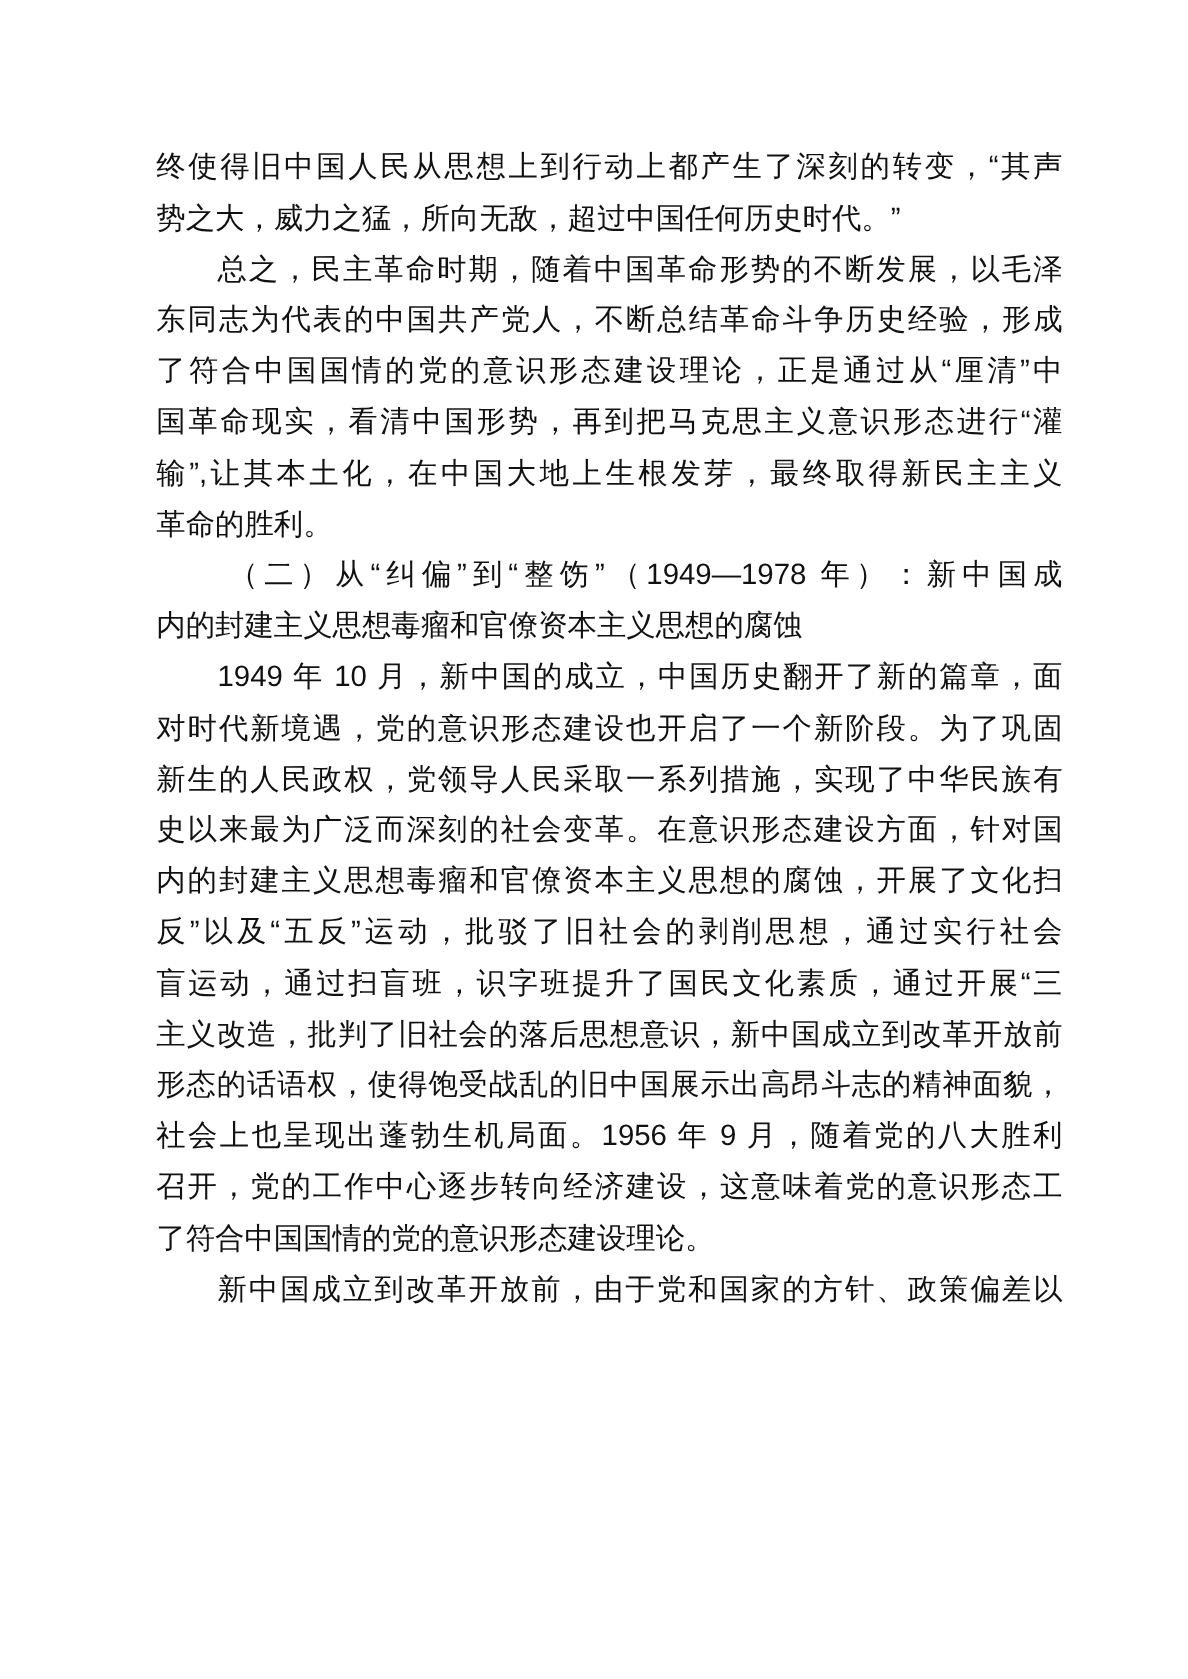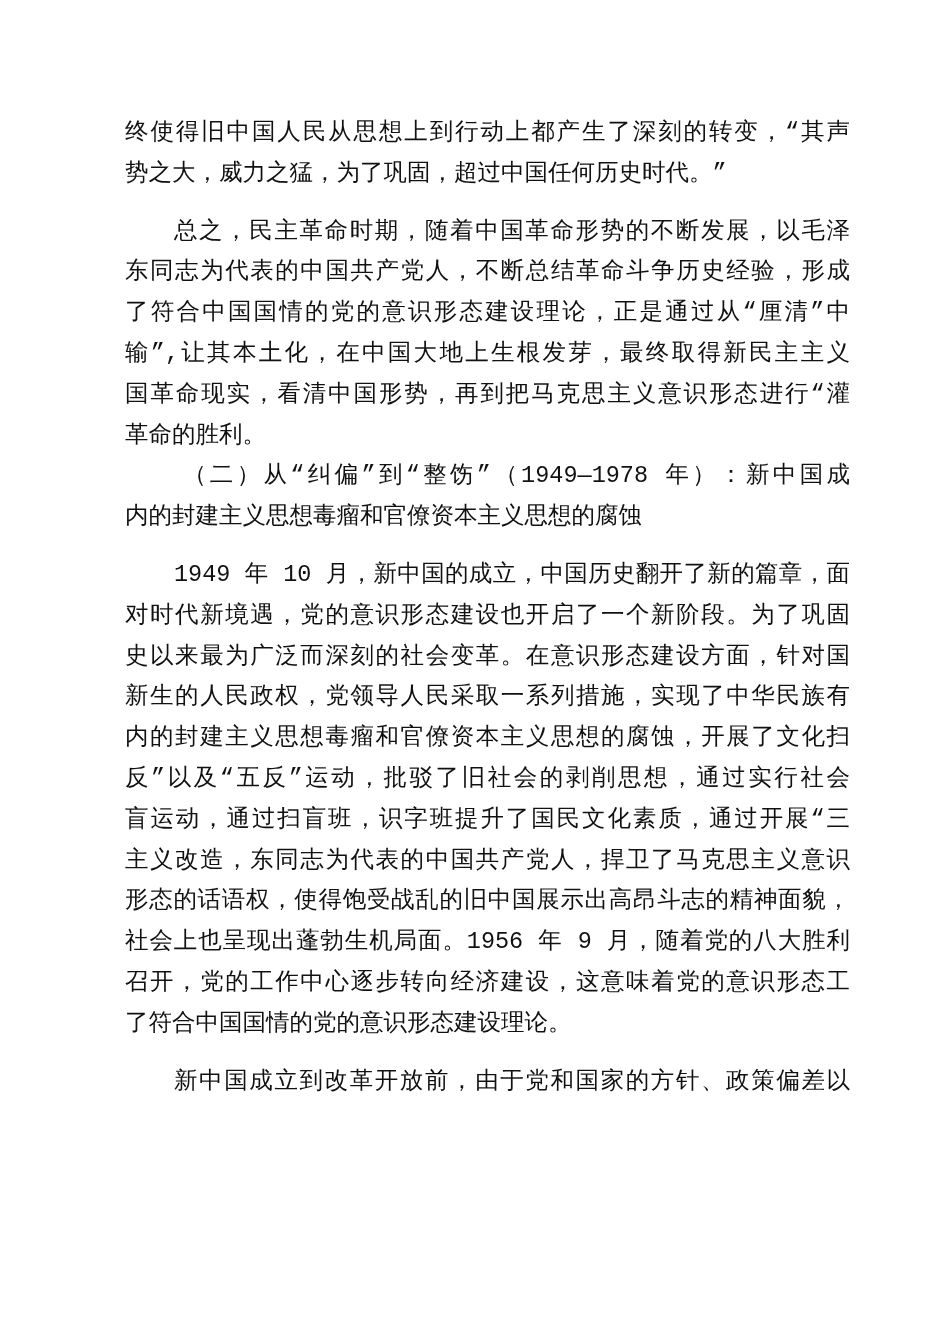--- a/index.html
+++ b/index.html
@@ -12,76 +12,75 @@
     height: 1343px;
     position: relative;
     overflow: hidden;
   }
   .page {
     position: absolute;
     left: 125px;
     top: 113px;
     width: 725px;
     color: #111111;
-    font-family: Liberation Mono, monospace;
+    font-family: Liberation Sans, sans-serif;
     font-size: 23.5px;
     line-height: 40.8px;
   }
   .line {
     display: block;
     white-space: nowrap;
     height: 40.8px;
     text-align: justify;
     text-align-last: justify;
     letter-spacing: 0;
   }
   .line.last {
     text-align-last: left;
   }
   .indent {
     padding-left: 49px;
-    margin-top: 17px;
   }
   .heading-indent {
     padding-left: 58px;
   }
 </style>
 </head>
 <body>
 
 <div class="page">
 
   <div>
     <span class="line">终使得旧中国人民从思想上到行动上都产生了深刻的转变，“其声</span>
-    <span class="line last">势之大，威力之猛，为了巩固，超过中国任何历史时代。”</span>
+    <span class="line last">势之大，威力之猛，所向无敌，超过中国任何历史时代。”</span>
   </div>
 
   <div>
     <span class="line indent">总之，民主革命时期，随着中国革命形势的不断发展，以毛泽</span>
     <span class="line">东同志为代表的中国共产党人，不断总结革命斗争历史经验，形成</span>
     <span class="line">了符合中国国情的党的意识形态建设理论，正是通过从“厘清”中</span>
+    <span class="line">国革命现实，看清中国形势，再到把马克思主义意识形态进行“灌</span>
     <span class="line">输”,让其本土化，在中国大地上生根发芽，最终取得新民主主义</span>
-    <span class="line">国革命现实，看清中国形势，再到把马克思主义意识形态进行“灌</span>
     <span class="line last">革命的胜利。</span>
   </div>
 
   <div>
     <span class="line heading-indent">（二）从“纠偏”到“整饬”（1949—1978 年）：新中国成</span>
     <span class="line last">内的封建主义思想毒瘤和官僚资本主义思想的腐蚀</span>
   </div>
 
   <div>
     <span class="line indent">1949 年 10 月，新中国的成立，中国历史翻开了新的篇章，面</span>
     <span class="line">对时代新境遇，党的意识形态建设也开启了一个新阶段。为了巩固</span>
+    <span class="line">新生的人民政权，党领导人民采取一系列措施，实现了中华民族有</span>
     <span class="line">史以来最为广泛而深刻的社会变革。在意识形态建设方面，针对国</span>
-    <span class="line">新生的人民政权，党领导人民采取一系列措施，实现了中华民族有</span>
     <span class="line">内的封建主义思想毒瘤和官僚资本主义思想的腐蚀，开展了文化扫</span>
     <span class="line">反”以及“五反”运动，批驳了旧社会的剥削思想，通过实行社会</span>
     <span class="line">盲运动，通过扫盲班，识字班提升了国民文化素质，通过开展“三</span>
-    <span class="line">主义改造，东同志为代表的中国共产党人，捍卫了马克思主义意识</span>
+    <span class="line">主义改造，批判了旧社会的落后思想意识，新中国成立到改革开放前</span>
     <span class="line">形态的话语权，使得饱受战乱的旧中国展示出高昂斗志的精神面貌，</span>
     <span class="line">社会上也呈现出蓬勃生机局面。1956 年 9 月，随着党的八大胜利</span>
     <span class="line">召开，党的工作中心逐步转向经济建设，这意味着党的意识形态工</span>
     <span class="line last">了符合中国国情的党的意识形态建设理论。</span>
   </div>
 
   <div>
     <span class="line indent">新中国成立到改革开放前，由于党和国家的方针、政策偏差以</span>
   </div>
 

